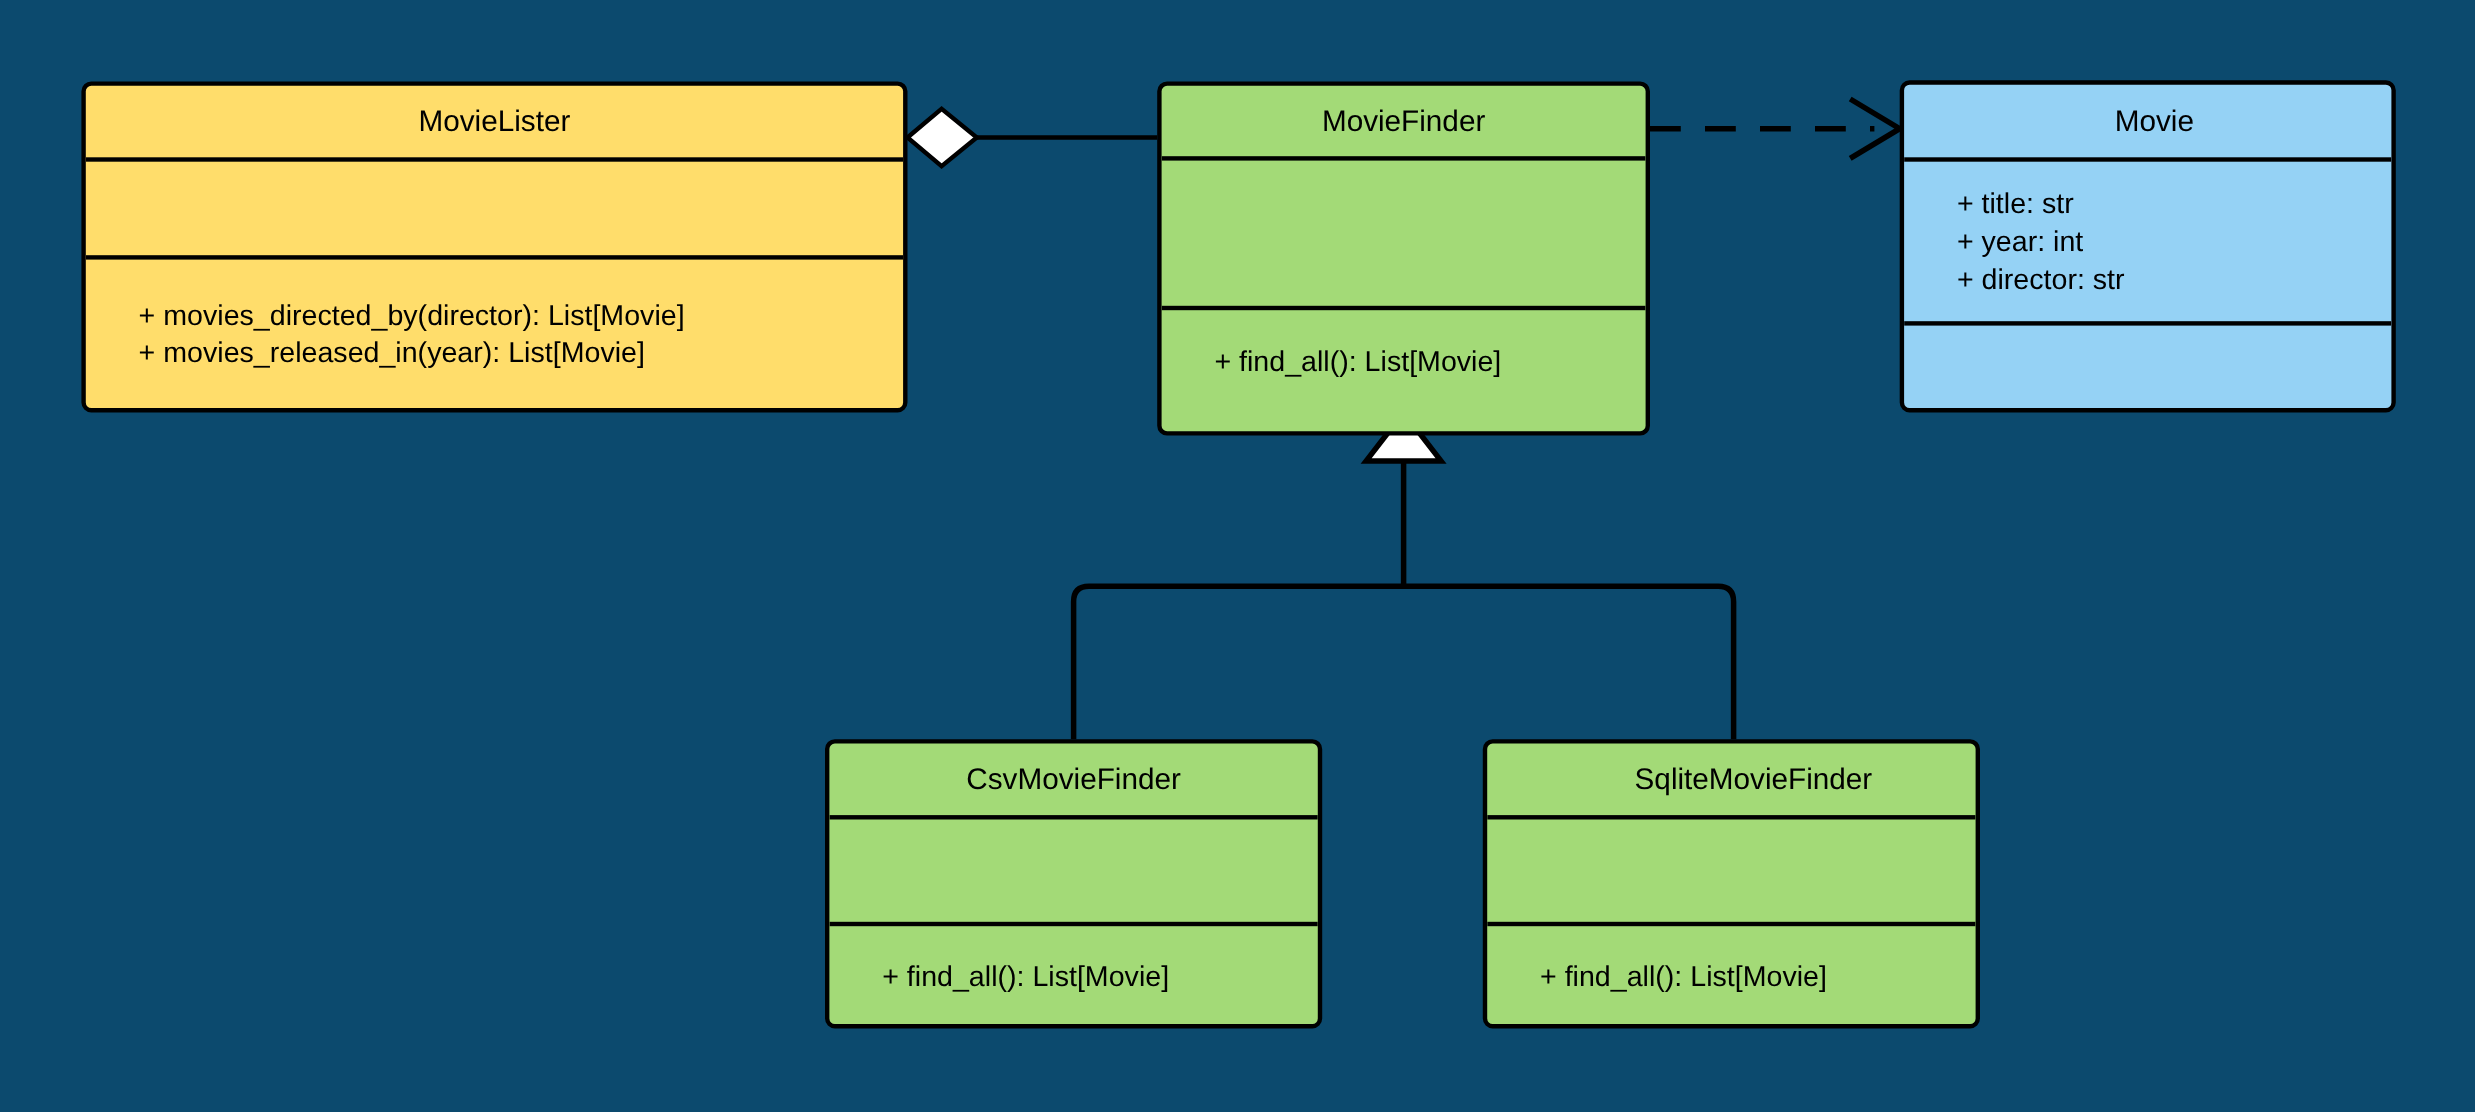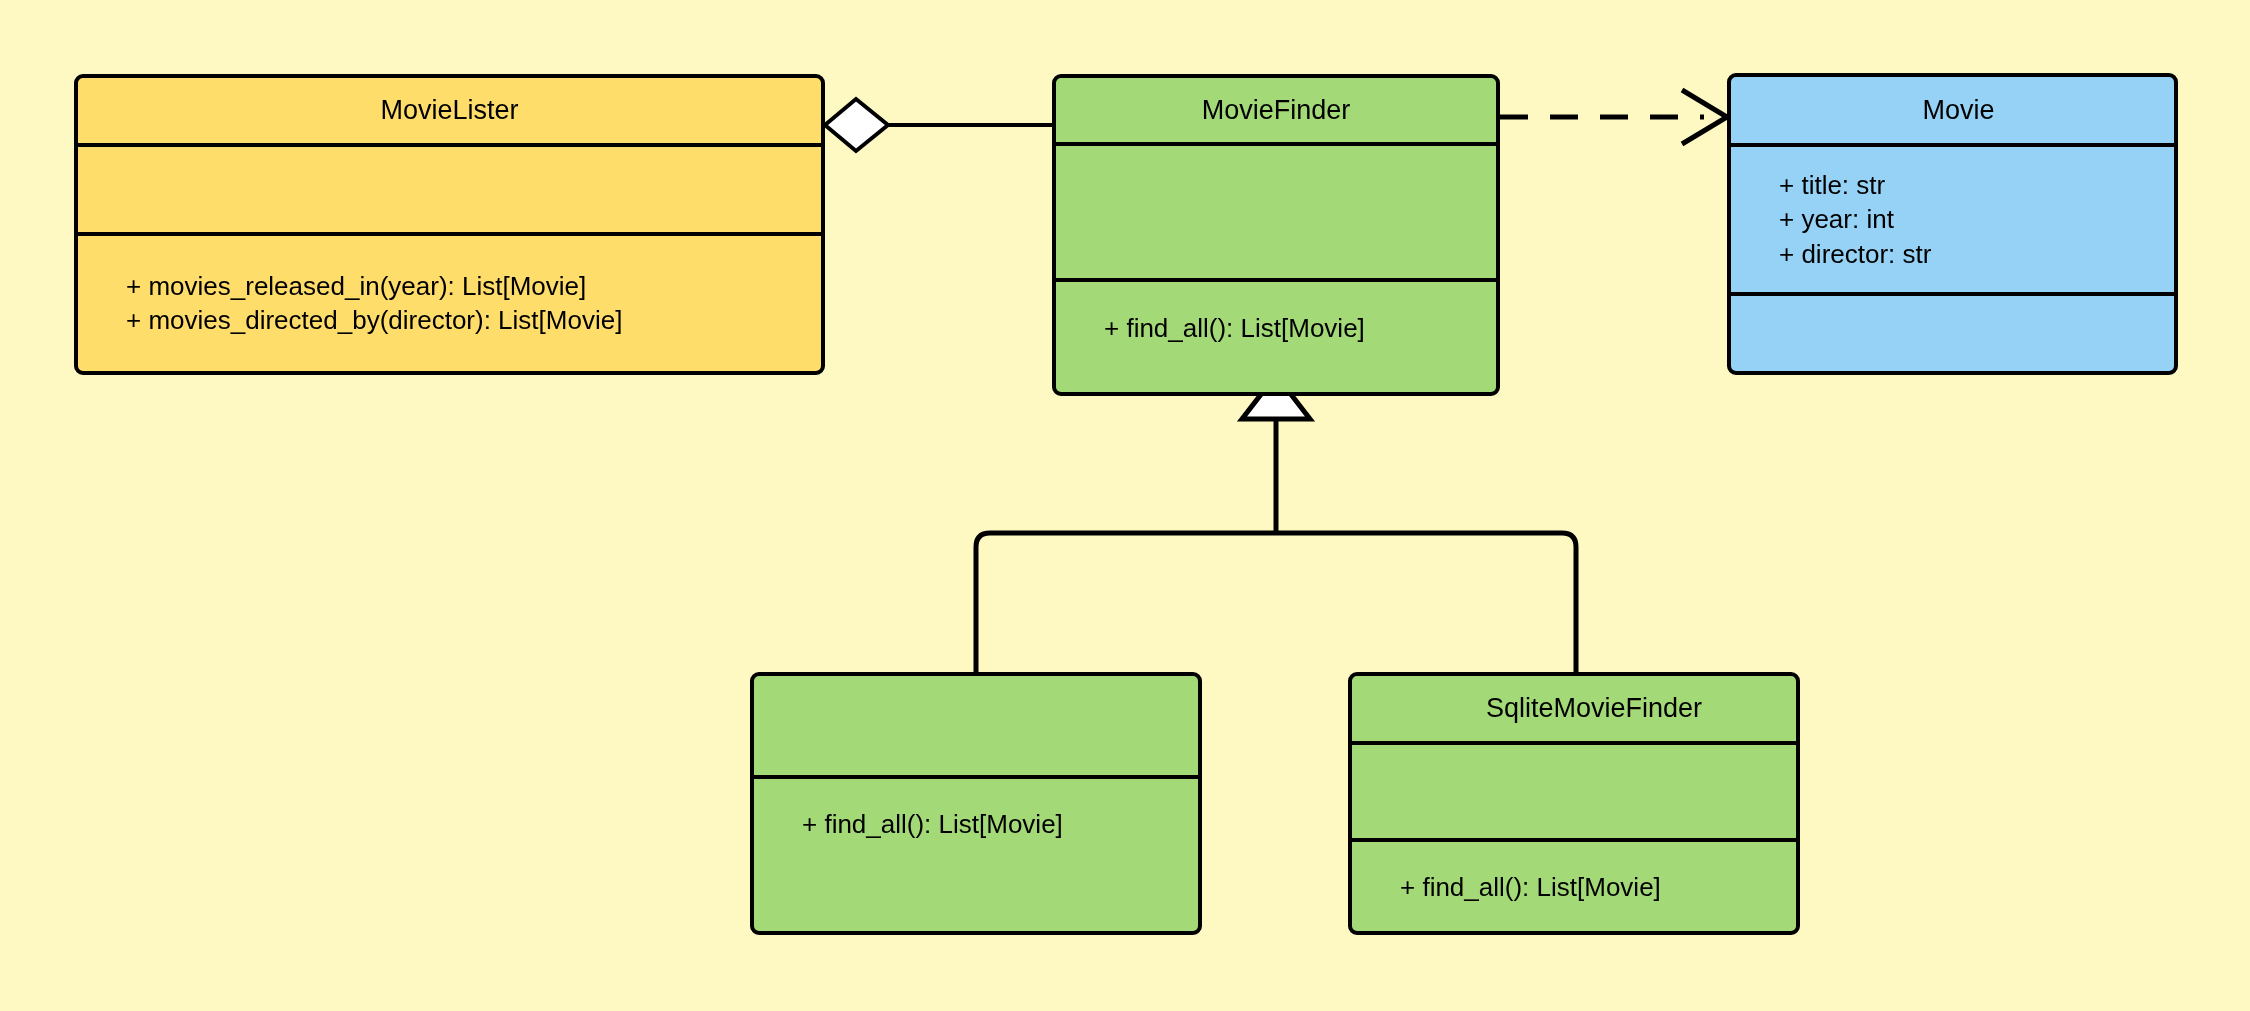--- a/index.html
+++ b/index.html
@@ -8,21 +8,21 @@
     padding: 0;
     background: #ffffff;
   }
   body {
     font-family: "Liberation Sans", sans-serif;
   }
   #canvas {
     position: relative;
     width: 2250px;
     height: 1011px;
-    background: #fef9c3;
+    background: #0c4a6e;
     overflow: hidden;
   }
   
   #edges {
     position: absolute;
     left: 0;
     top: 0;
     width: 2250px;
     height: 1011px;
   }
@@ -97,22 +97,22 @@
       <polygon points="1276,375 1310,419 1242,419" fill="#ffffff" stroke="#000000" stroke-width="5" stroke-linejoin="miter"></polygon>
     </g>
   </svg>
 
   <div class="uml-class fill-yellow" style="left:74px; top:74px; width:751px; height:301px;">
     <div class="uml-compartment cmp-name" style="height:66px;">
       <span class="class-title">MovieLister</span>
     </div>
     <div class="uml-compartment cmp-list" style="height:90px;"></div>
     <div class="uml-compartment cmp-list" style="height:141px;">
+      <span class="member-row">+ movies_directed_by(director): List[Movie]</span>
       <span class="member-row">+ movies_released_in(year): List[Movie]</span>
-      <span class="member-row">+ movies_directed_by(director): List[Movie]</span>
     </div>
   </div>
 
   <div class="uml-class fill-green" style="left:1052px; top:74px; width:448px; height:322px;">
     <div class="uml-compartment cmp-name" style="height:64px;">
       <span class="class-title">MovieFinder</span>
     </div>
     <div class="uml-compartment cmp-list" style="height:136px;"></div>
     <div class="uml-compartment cmp-list" style="height:97px;">
       <span class="member-row">+ find_all(): List[Movie]</span>
@@ -125,20 +125,23 @@
     </div>
     <div class="uml-compartment cmp-list" style="height:151px;">
       <span class="member-row">+ title: str</span>
       <span class="member-row">+ year: int</span>
       <span class="member-row">+ director: str</span>
     </div>
     <div class="uml-compartment cmp-list" style="height:80px;"></div>
   </div>
 
   <div class="uml-class fill-green" style="left:750px; top:672px; width:452px; height:263px;">
+    <div class="uml-compartment cmp-name" style="height:66px;">
+      <span class="class-title">CsvMovieFinder</span>
+    </div>
     <div class="uml-compartment cmp-list" style="height:99px;"></div>
     <div class="uml-compartment cmp-list" style="height:94px;">
       <span class="member-row">+ find_all(): List[Movie]</span>
     </div>
   </div>
 
   <div class="uml-class fill-green" style="left:1348px; top:672px; width:452px; height:263px;">
     <div class="uml-compartment cmp-name" style="height:66px;margin-left:40px;">
       <span class="class-title">SqliteMovieFinder</span>
     </div>

